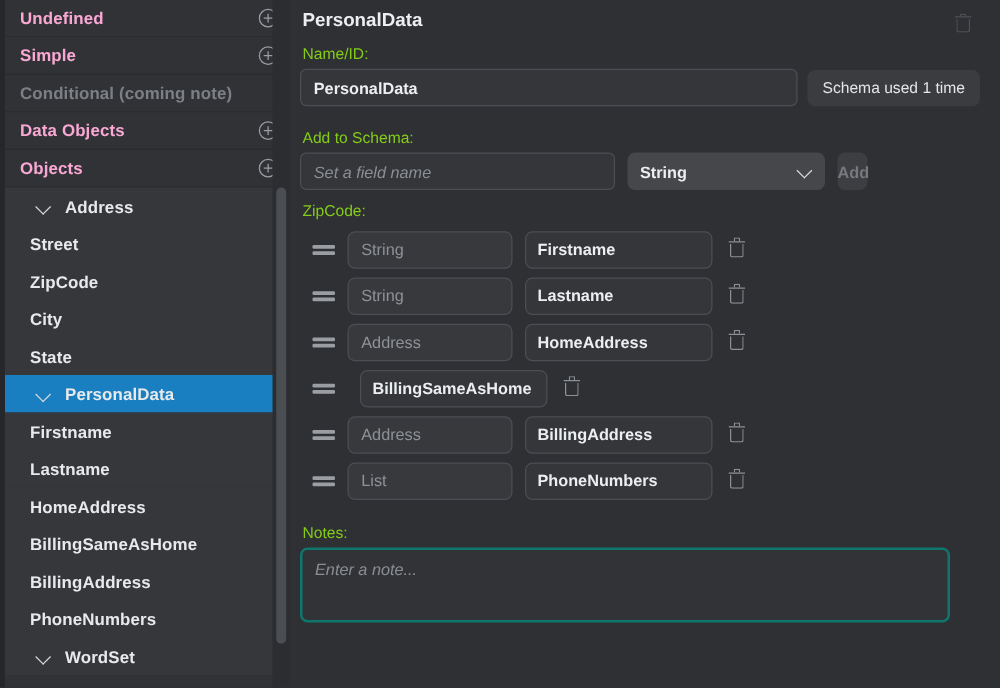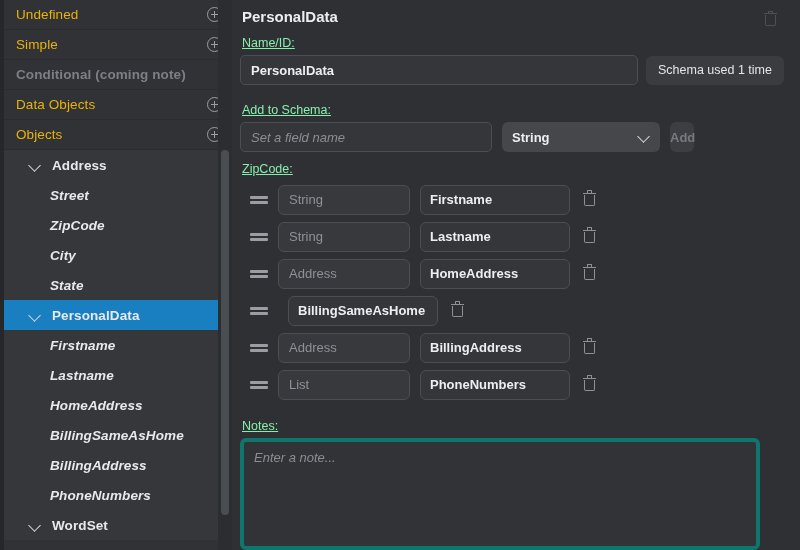--- a/index.html
+++ b/index.html
@@ -31,23 +31,23 @@
     inset: 0 0 0 0;
     overflow: hidden;
   }
   .sb-group {
     height: 30px;
     display: flex;
     align-items: center;
     padding: 0 10px 0 12px;
     border-bottom: 1px solid #292b2e;
     background: #303236;
-    color: #eab308;
+    color: #f9a8d4;
     font-size: 13.5px;
-    font-weight: 400;
+    font-weight: 700;
     letter-spacing: .1px;
   }
   .sb-group.disabled { color: #7c7f84; font-weight: 600; }
   .sb-group .lbl { flex: 1 1 auto; }
   .plus-ico {
     width: 15px; height: 15px;
     flex: 0 0 15px;
     position: relative;
     border: 1.3px solid #9a9da2;
     border-radius: 50%;
@@ -65,21 +65,21 @@
     display: flex;
     align-items: center;
     color: #e8e9ea;
     font-size: 13.5px;
     font-weight: 600;
     letter-spacing: .1px;
     background: #35373b;
     padding-right: 10px;
   }
   .sb-item.parent { padding-left: 24px; }
-  .sb-item.child  { padding-left: 46px; font-style: italic; }
+  .sb-item.child  { padding-left: 20px; }
   .sb-item.selected { background: #1a7fc1; }
   .chev {
     width: 14px; height: 14px;
     flex: 0 0 14px;
     margin-right: 10px;
     position: relative;
   }
   .chev::before {
     content: "";
     position: absolute;
@@ -157,24 +157,23 @@
     width: 10.2px; height: 11px;
     border: 1.4px solid #4d5055;
     border-top: none;
     border-radius: 0 0 2px 2px;
   }
   .trash.light .lid { background: #8d9094; }
   .trash.light .handle { border-color: #8d9094; }
   .trash.light .can { border-color: #8d9094; }
 
   .lbl-sm {
-    color: #86efac;
+    color: #84cc16;
     font-size: 12.5px;
     margin: 4px 0 5px 2px;
-    text-decoration: underline;
   }
 
   .row { display: flex; align-items: center; padding-right: 16px; }
 
   .txt-input {
     height: 30px;
     background: #343639;
     border: 1px solid #4b4e53;
     border-radius: 5px;
     color: #eceef0;
@@ -283,23 +282,23 @@
   .row-trash {
     width: 24px; height: 24px;
     margin-left: 8px;
     position: relative;
     flex: 0 0 24px;
   }
   .row-trash .trash { left: 5px; top: 5px; }
 
   .notes-label { margin-top: 16px; }
   .notes-area {
-    width: 520px; height: 112px;
+    width: 520px; height: 60px;
     background: #313337;
-    border: 4px solid #0f766e;
+    border: 2px solid #0f766e;
     border-radius: 6px;
     color: #7dd3fc;
     font-family: "Liberation Sans", sans-serif;
     font-size: 13px;
     padding: 8px 10px;
     resize: none;
     outline: none;
   }
   .notes-area::placeholder { color: #8b8e93; font-style: italic; }
 </style>

